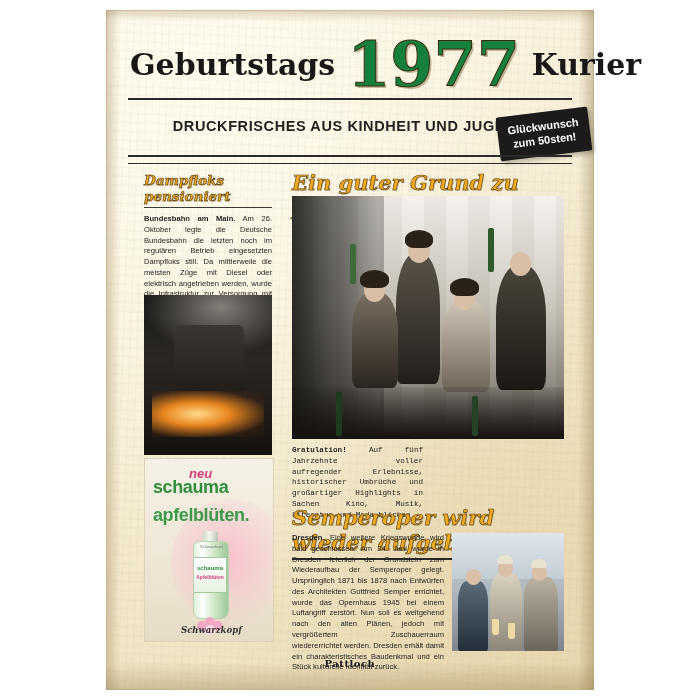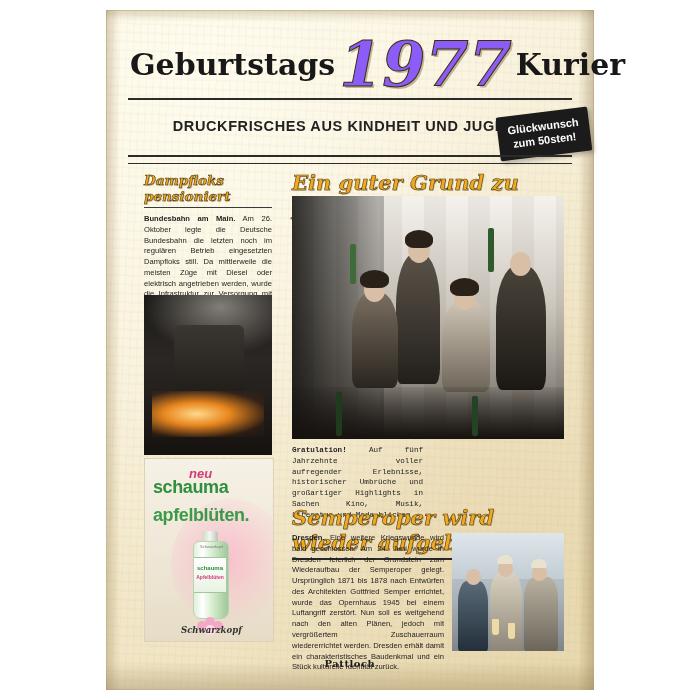--- a/index.html
+++ b/index.html
@@ -76,27 +76,26 @@
     font-family: "DejaVu Serif", serif;
     font-weight: bold;
     font-size: 30px;
     color: #181818;
     letter-spacing: 0px;
     vertical-align: middle;
   }
   .mast-year {
     font-family: "DejaVu Serif", serif;
     font-weight: bold;
-    font-style: italic;
     font-size: 62px;
-    color: #8b5cf6;
+    color: #15803d;
     -webkit-text-stroke: 1px #3a2d12;
     text-shadow: 2px 2px 0 rgba(90,65,20,0.35);
     vertical-align: middle;
-    margin: 0 4px;
+    margin: 0 12px;
   }
   .rule {
     position: absolute;
     left: 128px;
     width: 444px;
     border-top: 2px solid #2b2b2b;
   }
   .rule.r1 { top: 98px; }
   .rule.r2 { top: 155px; }
   .rule.r3 { top: 163px; border-top: 1px solid #2b2b2b; }

